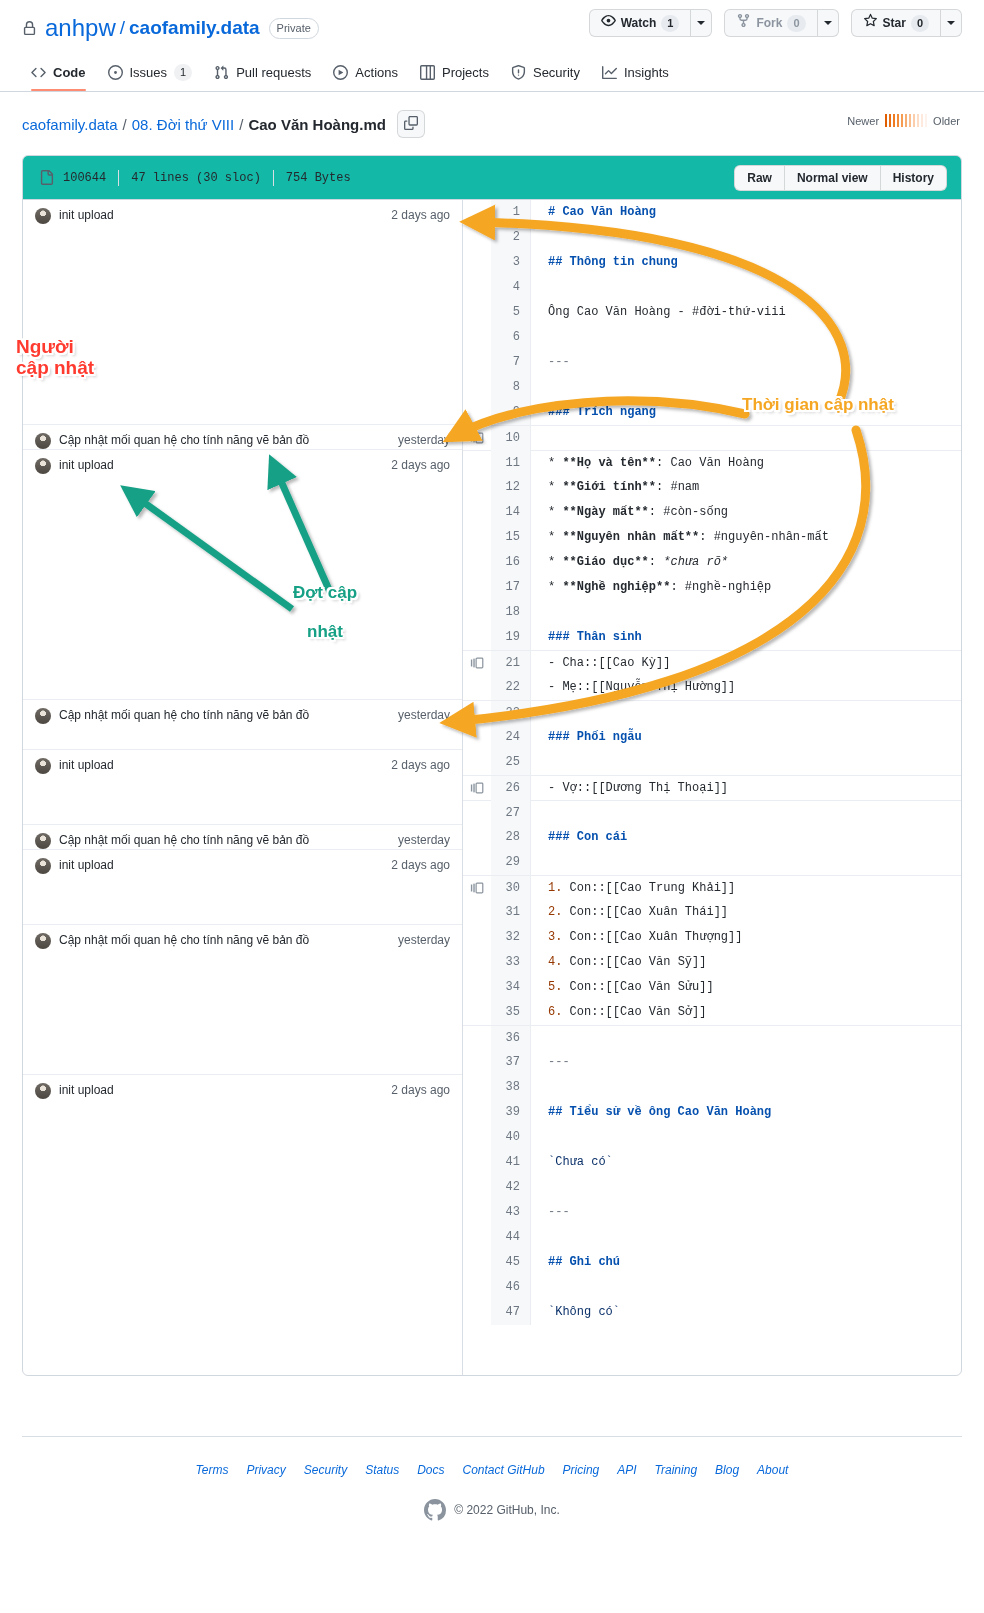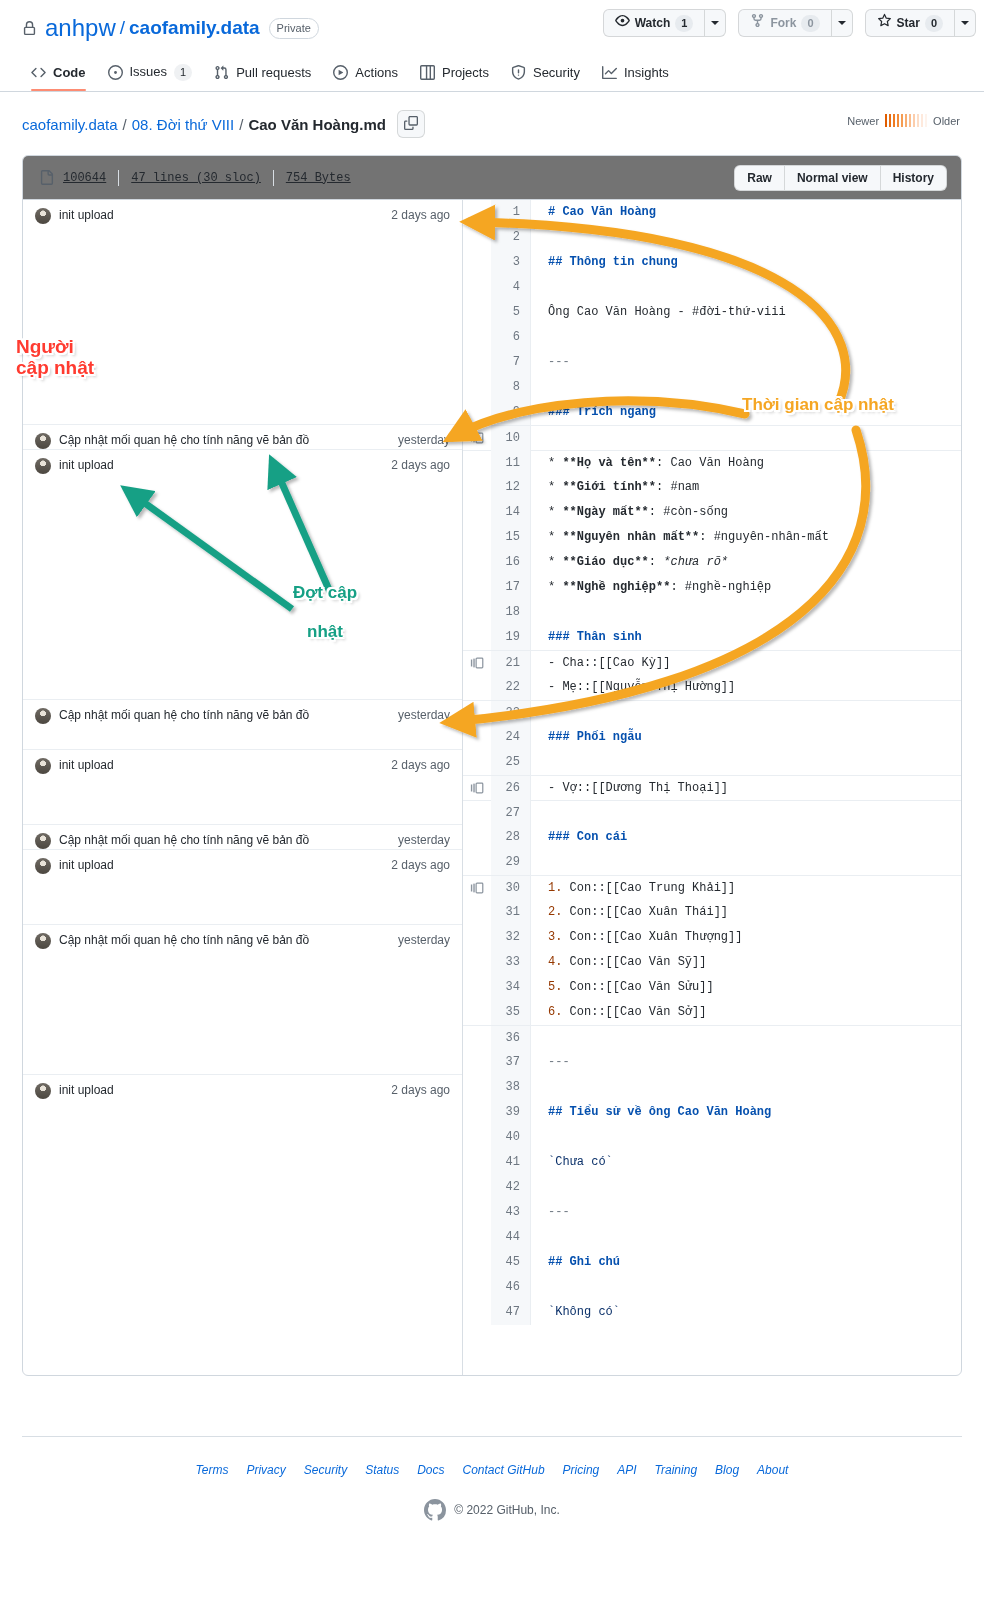--- a/index.html
+++ b/index.html
@@ -21,21 +21,21 @@
   .lock-icon { margin-right:8px; display:flex; align-items:center; color:#57606a; }
   .repo-owner { font-size:24px; color:#0969da; }
   .repo-sep { font-size:19px; color:#0969da; margin:0 4px; }
   .repo-name { font-size:19px; color:#0969da; font-weight:bold; }
   .private-badge {
     margin-left:9px; font-size:11px; color:#57606a;
     border:1px solid #d0d7de; border-radius:2em;
     padding:1px 7px; line-height:17px; font-weight:500;
   }
 
-  .repo-actions { position:absolute; top:9px; right:8px; display:flex; align-items:center; }
+  .repo-actions { position:absolute; top:9px; right:22px; display:flex; align-items:center; }
   .btn-group { display:flex; align-items:center; margin-left:12px; }
   .btn {
     display:flex; align-items:center; gap:5px;
     border:1px solid rgba(27,31,36,0.15);
     background:#f6f8fa;
     padding:4px 11px; font-size:12px; font-weight:bold; color:#24292f;
     height:28px; line-height:18px;
   }
   .btn.left  { border-radius:6px 0 0 6px; border-right:none; }
   .btn.right { border-radius:0 6px 6px 0; padding:4px 6px; }
@@ -44,21 +44,21 @@
     background:rgba(175,184,193,0.2); border-radius:2em;
     padding:0 6px; font-size:11px; font-weight:bold; color:#24292f;
     line-height:17px; min-width:18px; text-align:center;
   }
   .counter.muted { color:#8c959f; }
   .caret { width:0;height:0;border-left:4px solid transparent;border-right:4px solid transparent;border-top:4px solid #24292f; }
 
   
   .nav { display:flex; align-items:center; padding:0 22px; margin-top:14px; gap:4px; }
   .nav-item {
-    display:flex; gap:7px;
+    display:flex; align-items:center; gap:7px;
     padding:8px 9px 10px 9px; font-size:13px; color:#24292f;
     position:relative;
   }
   .nav-item.selected { font-weight:600; }
   .nav-item.selected::after {
     content:""; position:absolute; left:9px; right:9px; bottom:-1px;
     height:2px; background:#fd8c73; border-radius:6px;
   }
   .nav-icon { color:#57606a; display:flex; align-items:center; }
   .nav-counter {
@@ -86,23 +86,23 @@
   .age-bars { display:flex; gap:2px; align-items:center; }
   .age-bar { width:2px; height:13px; }
 
   
   .file-box {
     margin:17px 22px 0 22px;
     border:1px solid #d0d7de; border-radius:6px;
     overflow:hidden; background:#fff;
   }
   .file-meta {
-    display:flex; align-items:center; background:#737373;
+    display:flex; align-items:center; background:#14b8a6;
     border-bottom:1px solid #d0d7de; padding:8px 16px;
-    height:44px; position:relative;text-decoration:underline;
+    height:44px; position:relative;
   }
   .file-icon { color:#57606a; display:flex; align-items:center; margin-right:9px; }
   .meta-text { font-family:"Liberation Mono", monospace; font-size:12px; color:#24292f; }
   .meta-div { width:1px; height:16px; background:#d8dee4; margin:0 12px; }
   .view-btns { position:absolute; right:14px; top:9px; display:flex; }
   .vbtn {
     border:1px solid rgba(27,31,36,0.15); background:#f6f8fa;
     font-size:12px; font-weight:bold; color:#24292f;
     padding:4px 12px; height:26px; line-height:17px;
   }

